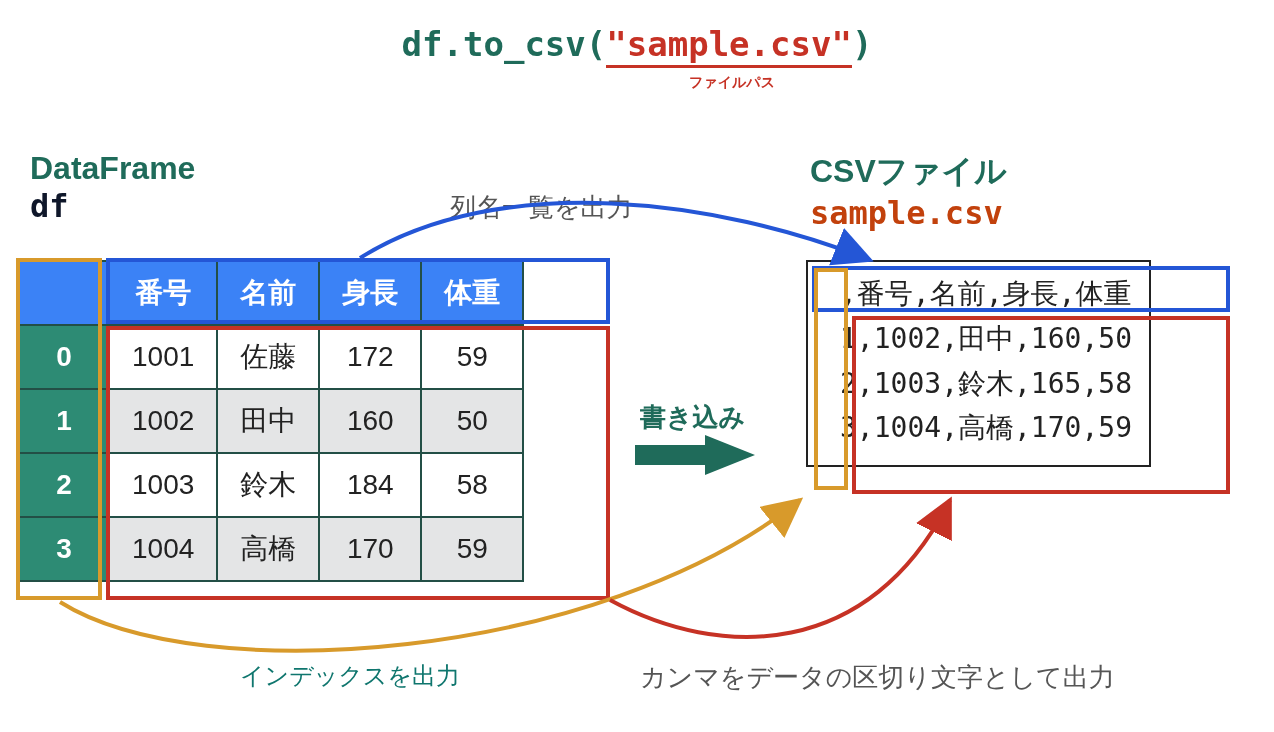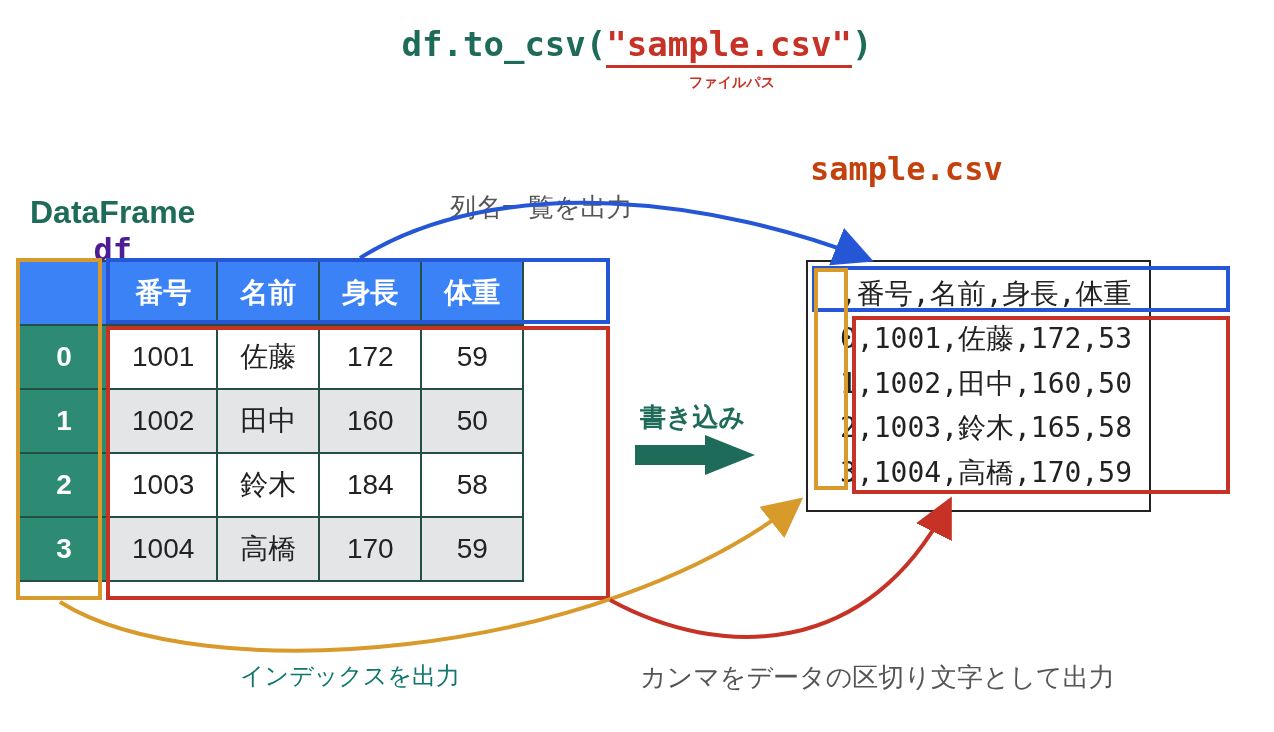--- a/index.html
+++ b/index.html
@@ -43,24 +43,24 @@
     font-size: 14px;
     font-weight: 700;
     color: #c63225;
     padding-left: 190px;
   }
 
   
   .df-title {
     position: absolute;
     top: 150px; left: 30px;
-    font-size: 32px; font-weight: 700; margin-top: 44px;
+    font-size: 32px; font-weight: 700;
   }
   .df-title .line1 { color: #1f6b5a; }
-  .df-title .line2 { color: #4c1d95; text-align: center; }
+  .df-title .line2 { color: #0f172a; }
   .csv-title {
     position: absolute;
     top: 150px; left: 810px;
     font-size: 32px; font-weight: 700;
   }
   .csv-title .line1 { color: #1f6b5a; }
   .csv-title .line2 { color: #c2410c; }
 
   .col-out-label {
     position: absolute;
@@ -146,20 +146,21 @@
 <div class="code-line mono">
   <span class="teal">df.to_csv(</span><span class="red underline-box">"sample.csv"</span><span class="teal">)</span>
 </div>
 <div class="filepath-label">ファイルパス</div>
 
 <div class="df-title">
   <div class="line1">DataFrame</div>
   <div class="line2 mono">df</div>
 </div>
 <div class="csv-title">
+  <div class="line1">CSVファイル</div>
   <div class="line2 mono">sample.csv</div>
 </div>
 
 <div class="col-out-label">列名一覧を出力</div>
 <div class="write-label">書き込み</div>
 <div class="idx-out-label">インデックスを出力</div>
 <div class="comma-label">カンマをデータの区切り文字として出力</div>
 
 <table class="df-table">
   <thead>
@@ -202,21 +203,20 @@
     </tr>
   </tbody>
 </table>
 
 <div class="overlay box-orange" style="top:258px; left:16px; width:86px; height:342px;"></div>
 <div class="overlay box-blue" style="top:258px; left:106px; width:504px; height:66px;"></div>
 <div class="overlay box-red" style="top:326px; left:106px; width:504px; height:274px;"></div>
 
 <div class="csv-box mono">
   <div class="row">,番号,名前,身長,体重</div>
-  <div class="row">0,1001,佐藤,172,53</div>
   <div class="row">1,1002,田中,160,50</div>
   <div class="row">2,1003,鈴木,165,58</div>
   <div class="row">3,1004,高橋,170,59</div>
 </div>
 
 <div class="overlay box-blue" style="top:266px; left:812px; width:418px; height:46px;"></div>
 <div class="overlay box-orange" style="top:268px; left:814px; width:34px;  height:222px;"></div>
 <div class="overlay box-red" style="top:316px; left:852px; width:378px; height:178px;"></div>
 
 <svg class="big-arrow" viewBox="0 0 120 40">

